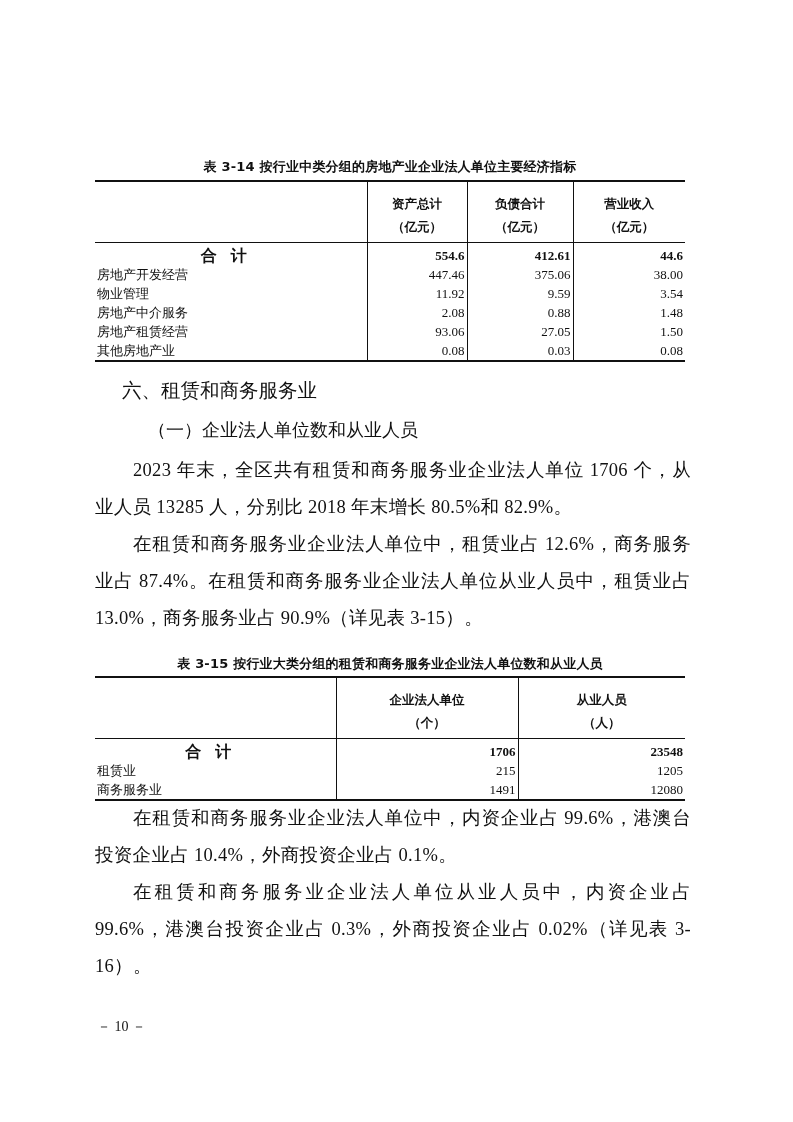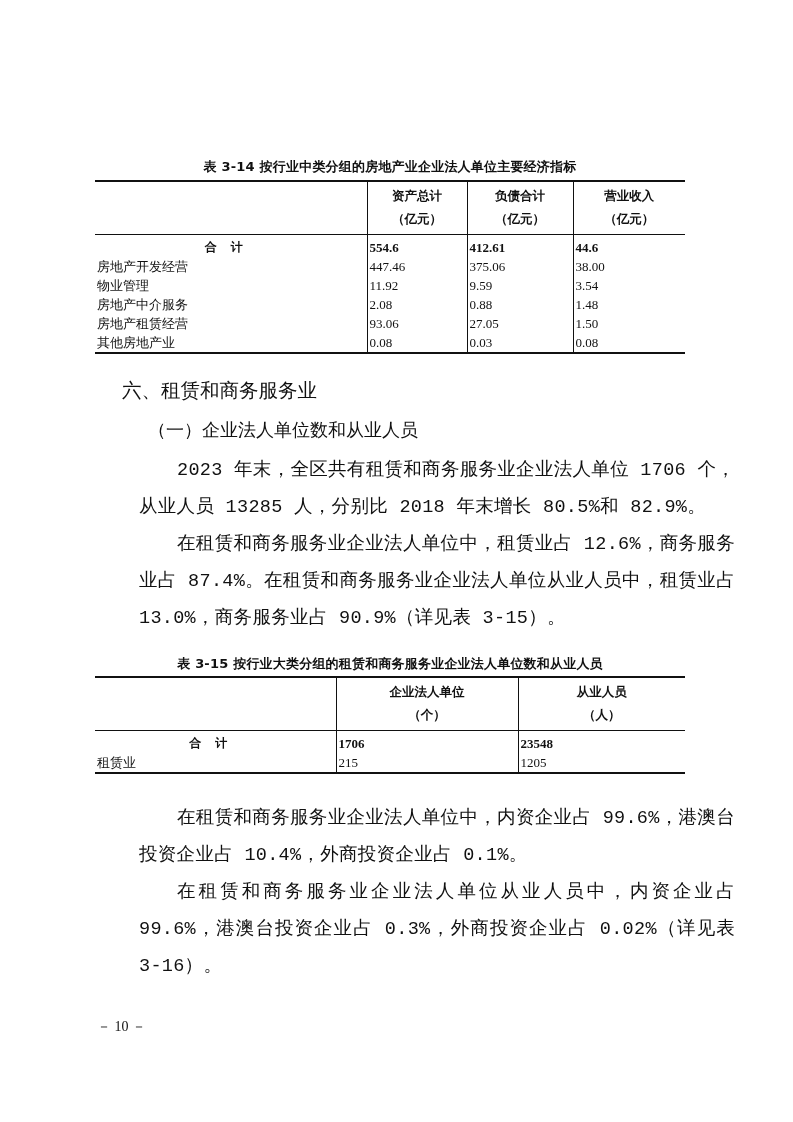--- a/index.html
+++ b/index.html
@@ -17,44 +17,43 @@
     position: absolute; left: 95px; width: 590px;
     border-collapse: collapse; table-layout: fixed;
     font-family: "Liberation Serif", "DejaVu Serif", serif;
     font-size: 13px; line-height: 19px;
   }
   table.data thead tr { border-top: 2px solid #111; border-bottom: 1px solid #111; }
   table.data tbody tr:last-child { border-bottom: 2.5px solid #111; }
   table.data th {
     font-family: "DejaVu Sans", "Liberation Sans", sans-serif;
     font-weight: bold; font-size: 12.5px; text-align: center; line-height: 23px;
-    padding: 2px 0 4px 0;
+    padding: 10px 0 4px 0;
   }
   table.data th + th, table.data td + td { border-left: 1px solid #111; }
   table.data td { padding: 0 2px; white-space: nowrap; }
-  table.data td.num { text-align: left; margin-left: 32px; }
+  table.data td.num { text-align: right; margin-left: 32px; }
   table.data tr.total td { font-weight: bold; padding-top: 3px; }
   table.data tr.total td.label {
     text-align: center; font-family: "DejaVu Sans", "Liberation Sans", sans-serif;
-    font-size: 12px; letter-spacing: 14px;
+    font-size: 16px; letter-spacing: 14px;
   }
   table.data td.label { font-size: 13px; }
   .h2 {
     position: absolute; left: 122px; font-size: 19.5px;
     font-family: "DejaVu Sans", "Liberation Sans", sans-serif;
   }
   .h3 {
     position: absolute; left: 128px; font-size: 18px; margin-left: 20px;
   }
   .para {
     position: absolute; left: 95px; width: 596px;
     font-size: 18.5px; line-height: 37px; text-indent: 38px;
     text-align: justify; letter-spacing: 0.3px;
-    font-family: Liberation Mono, monospace;
-    margin-left: 44px;
+    font-family: Liberation Serif, serif;
   }
   .pagenum {
     position: absolute; left: 97px; top: 1018px; font-size: 14px;
     font-family: "Liberation Serif", "DejaVu Serif", serif;
   }
 </style>
 </head>
 <body>
 
 <div class="tbl-title" style="top:158px;">表 3-14  按行业中类分组的房地产业企业法人单位主要经济指标</div>
@@ -137,19 +136,24 @@
     <tr class="total">
       <td class="label">合计</td>
       <td class="num">1706</td>
       <td class="num">23548</td>
     </tr>
     <tr>
       <td class="label">租赁业</td>
       <td class="num">215</td>
       <td class="num">1205</td>
     </tr>
+    <tr>
+      <td class="label">商务服务业</td>
+      <td class="num">1491</td>
+      <td class="num">12080</td>
+    </tr>
   </tbody>
 </table>
 
 <div class="para" style="top:800px;">在租赁和商务服务业企业法人单位中，内资企业占 99.6%，港澳台投资企业占 10.4%，外商投资企业占 0.1%。</div>
 <div class="para" style="top:874px;">在租赁和商务服务业企业法人单位从业人员中，内资企业占 99.6%，港澳台投资企业占 0.3%，外商投资企业占 0.02%（详见表 3-16）。</div>
 
 <div class="pagenum">－ 10 －</div>
 
 </body></html>

